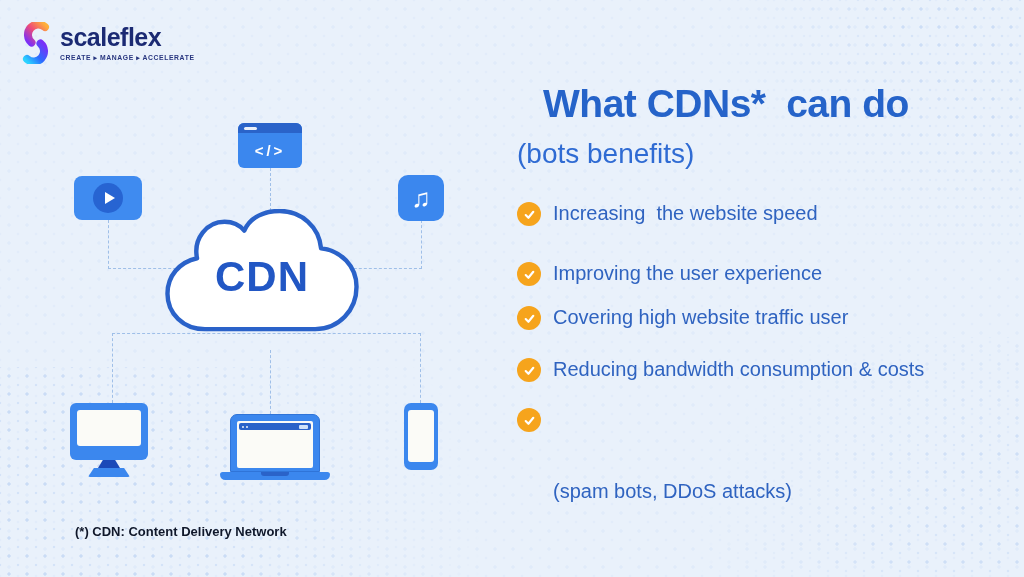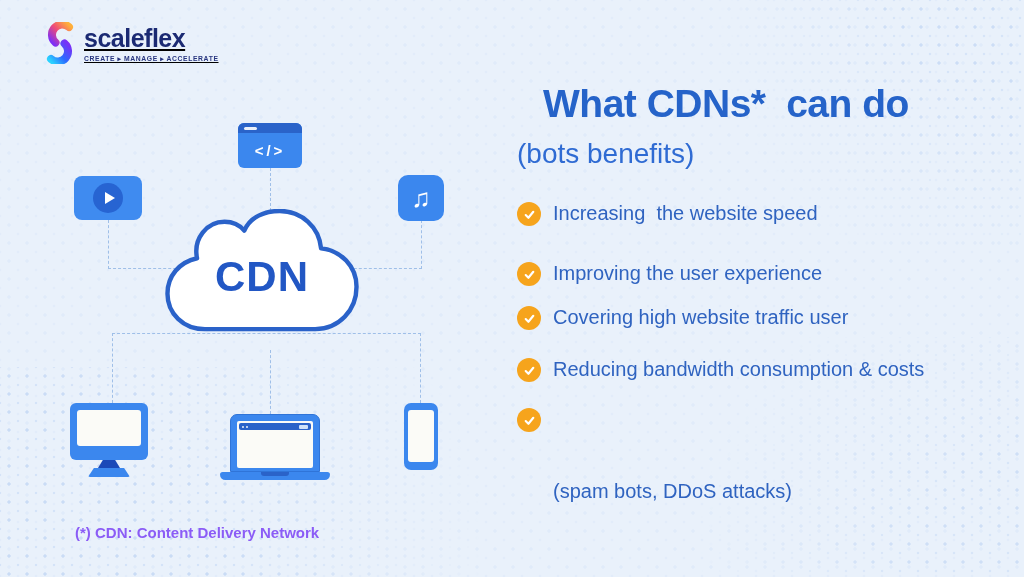--- a/index.html
+++ b/index.html
@@ -25,41 +25,41 @@
     -webkit-mask-image: radial-gradient(circle at 100% 0%, #000 30%, transparent 78%);
     mask-image: radial-gradient(circle at 100% 0%, #000 30%, transparent 78%); }
   .dots-bl { left:0; bottom:0; width:520px; height:210px; opacity:.6;
     -webkit-mask-image: radial-gradient(circle at 10% 100%, #000 35%, transparent 85%);
     mask-image: radial-gradient(circle at 10% 100%, #000 35%, transparent 85%); }
   .dots-br { right:0; bottom:0; width:340px; height:240px; opacity:.5;
     -webkit-mask-image: radial-gradient(circle at 100% 100%, #000 30%, transparent 80%);
     mask-image: radial-gradient(circle at 100% 100%, #000 30%, transparent 80%); }
 
   
-  .logo { position:absolute; left:44px; top:22px; display:flex; align-items:center; z-index:3;text-decoration:underline; }
+  .logo { position:absolute; left:20px; top:22px; display:flex; align-items:flex-start; z-index:3; }
   .logo-mark { width:32px; height:42px; margin-right:8px; }
   .logo-text-wrap { padding-top:3px; }
   .logo-brand { font-size:25px; font-weight:700; color:#1b2a73; letter-spacing:-0.5px; line-height:1; }
   .logo-tagline { font-size:6.8px; font-weight:700; color:#27357f; letter-spacing:.6px; margin-top:4px; }
 
   
   .title { position:absolute; left:517px; top:82px; font-size:39px; font-weight:800;
     color:#2563c9; letter-spacing:-0.5px; white-space:pre-wrap; z-index:3;margin-left:26px; }
   .subtitle { position:absolute; left:517px; top:138px; font-size:28px; font-weight:400;
     color:#2f6bd3; z-index:3; }
 
   .benefit { position:absolute; left:517px; display:flex; align-items:flex-end; z-index:3; }
   .benefit-check { width:24px; height:24px; border-radius:50%; background:#f6a41c;
     display:flex; align-items:center; justify-content:center; flex:0 0 24px; margin-right:12px; }
   .benefit-label { font-size:20px; color:#2f63c0; font-weight:500; white-space:pre-wrap; line-height:26px; }
   .benefit-sub { position:absolute; left:553px; font-size:20px; color:#2f63c0; font-weight:500; z-index:3;margin-top:32px; }
 
   
-  .footnote { position:absolute; left:75px; top:524px; font-size:15px; font-weight:700;
-    color:#8b5cf6; z-index:3; }
+  .footnote { position:absolute; left:75px; top:524px; font-size:13px; font-weight:700;
+    color:#0f172a; z-index:3; }
 
   
   .dash-v { position:absolute; border-left:1.5px dashed #9fbfe8; width:0; z-index:1; }
   .dash-h { position:absolute; border-top:1.5px dashed #9fbfe8; height:0; z-index:1; }
 
   
   .cloud { position:absolute; left:163px; top:209px; width:198px; height:128px; z-index:2; }
   .cloud svg { display:block; width:100%; height:100%; }
   .cloud-label { position:absolute; left:0; right:0; top:44px; text-align:center;
     font-size:42px; font-weight:800; color:#2257c4; letter-spacing:1px; }

